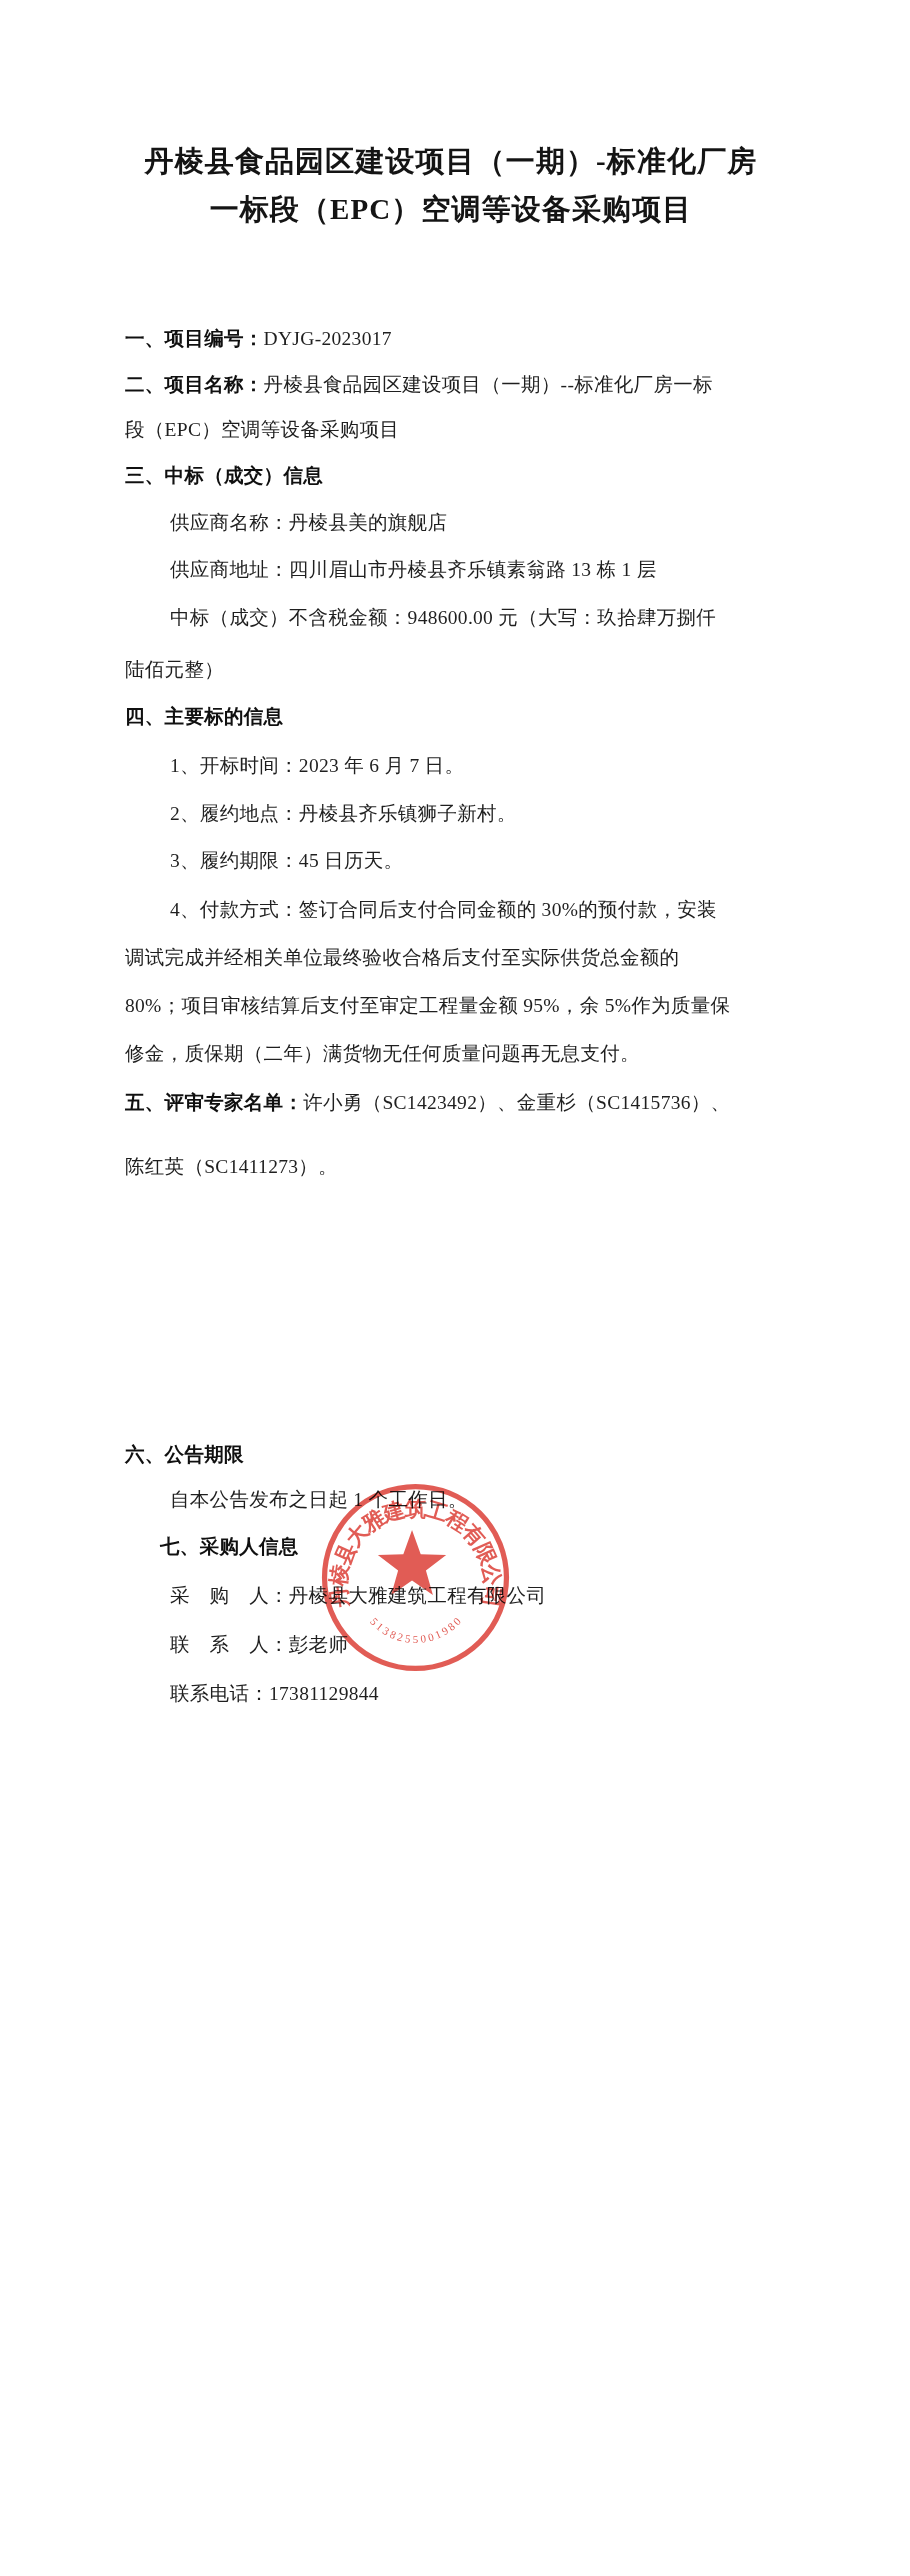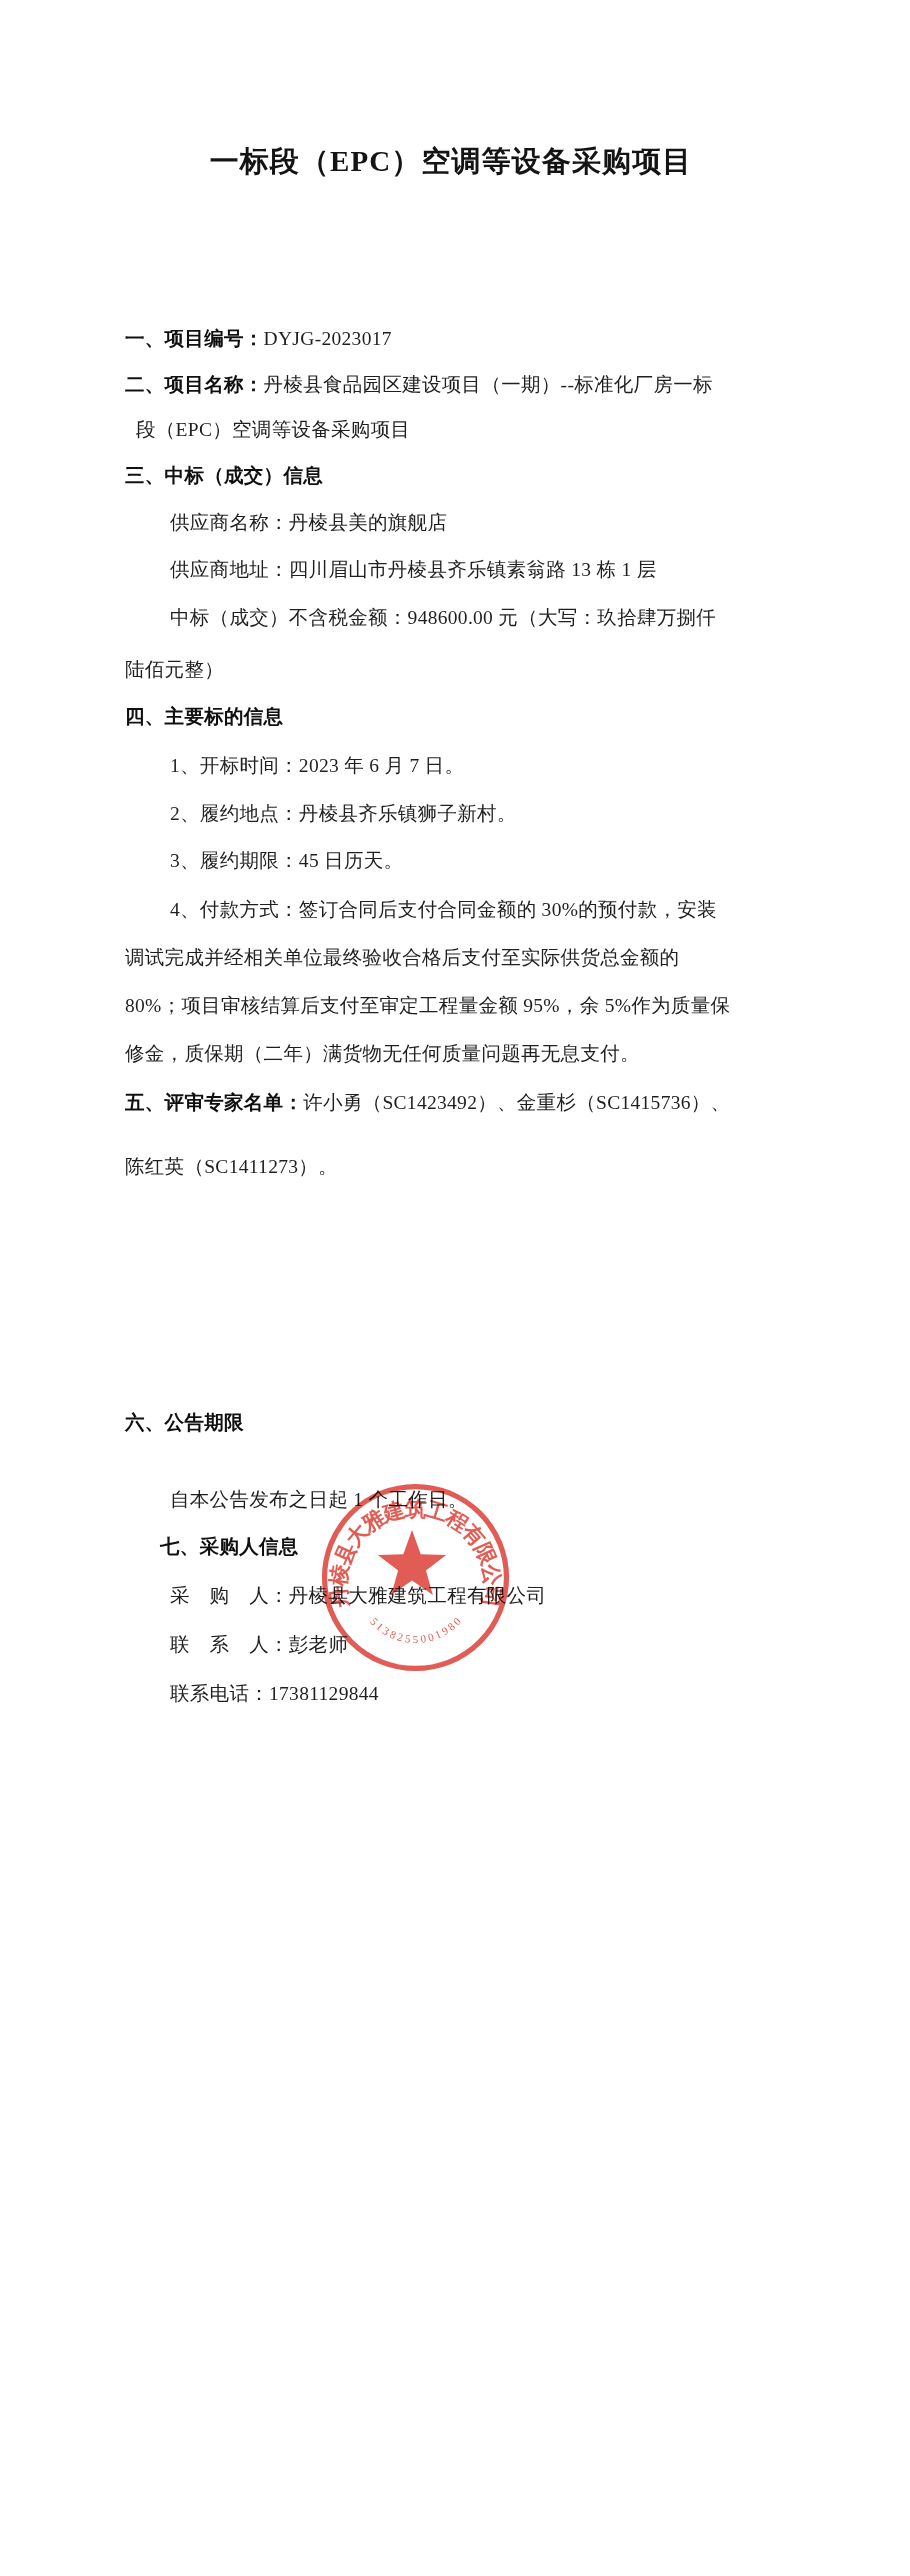--- a/index.html
+++ b/index.html
@@ -46,43 +46,44 @@
     mix-blend-mode:multiply;
     opacity:0.9;
   }
 </style>
 </head>
 <body>
 
 <div class="page">
 
   <div class="title-block">
+    <div class="title-line">丹棱县食品园区建设项目（一期）-标准化厂房</div>
     <div class="title-line">一标段（EPC）空调等设备采购项目</div>
   </div>
 
   <div>
       <div class="bline" style="left: 125px; top: 327px;"><span class="b">一、项目编号：</span><span>DYJG-2023017</span></div>
       <div class="bline" style="left: 125px; top: 373px; font-family: Liberation Serif, serif;"><span class="b">二、项目名称：</span><span>丹棱县食品园区建设项目（一期）--标准化厂房一标</span></div>
-      <div class="bline" style="left: 136px; top: 418px;"><span>段（EPC）空调等设备采购项目</span></div>
+      <div class="bline" style="left: 125px; top: 418px;"><span>段（EPC）空调等设备采购项目</span></div>
       <div class="bline" style="left: 125px; top: 464px;"><span class="b">三、中标（成交）信息</span></div>
       <div class="bline" style="left: 170px; top: 511px; font-family: Liberation Serif, serif;"><span>供应商名称：丹棱县美的旗舰店</span></div>
       <div class="bline" style="left: 170px; top: 558px;"><span>供应商地址：四川眉山市丹棱县齐乐镇素翁路 13 栋 1 层</span></div>
       <div class="bline" style="left: 170px; top: 606px;"><span>中标（成交）不含税金额：948600.00 元（大写：玖拾肆万捌仟</span></div>
       <div class="bline" style="left: 125px; top: 658px;"><span>陆佰元整）</span></div>
       <div class="bline" style="left: 125px; top: 705px;"><span class="b">四、主要标的信息</span></div>
       <div class="bline" style="left: 170px; top: 754px;"><span>1、开标时间：2023 年 6 月 7 日。</span></div>
       <div class="bline" style="left: 170px; top: 802px;"><span>2、履约地点：丹棱县齐乐镇狮子新村。</span></div>
       <div class="bline" style="left: 170px; top: 849px;"><span>3、履约期限：45 日历天。</span></div>
       <div class="bline" style="left: 170px; top: 898px;"><span>4、付款方式：签订合同后支付合同金额的 30%的预付款，安装</span></div>
       <div class="bline" style="left: 125px; top: 946px;"><span>调试完成并经相关单位最终验收合格后支付至实际供货总金额的</span></div>
       <div class="bline" style="left: 125px; top: 994px;"><span>80%；项目审核结算后支付至审定工程量金额 95%，余 5%作为质量保</span></div>
       <div class="bline" style="left: 125px; top: 1042px;"><span>修金，质保期（二年）满货物无任何质量问题再无息支付。</span></div>
       <div class="bline" style="left: 125px; top: 1091px;"><span class="b">五、评审专家名单：</span><span>许小勇（SC1423492）、金重杉（SC1415736）、</span></div>
       <div class="bline" style="left: 125px; top: 1139px; margin-top: 16px;"><span>陈红英（SC1411273）。</span></div>
-      <div class="bline" style="left: 125px; top: 1411px;"><span class="b">六、公告期限</span></div>
+      <div class="bline" style="left: 125px; top: 1443px;"><span class="b">六、公告期限</span></div>
       <div class="bline" style="left: 170px; top: 1488px;"><span>自本公告发布之日起 1 个工作日。</span></div>
       <div class="bline" style="left: 125px; top: 1535px; margin-left: 35px;"><span class="b">七、采购人信息</span></div>
       <div class="bline" style="left: 170px; top: 1584px;"><span>采　购　人：丹棱县大雅建筑工程有限公司</span></div>
       <div class="bline" style="left: 170px; top: 1633px;"><span>联　系　人：彭老师</span></div>
       <div class="bline" style="left: 170px; top: 1682px;"><span>联系电话：17381129844</span></div>
     </div>
 
   <svg class="seal" viewBox="0 0 340 340" xmlns="http://www.w3.org/2000/svg" xmlns:xlink="http://www.w3.org/1999/xlink">
     <circle cx="170" cy="170" r="157" fill="none" stroke="#de4a42" stroke-width="9"></circle>
     <polygon fill="#de4a42" points="164,88 179,130 223,131 188,158 200,200 164,175 128,200 140,158 105,131 149,130"></polygon>

